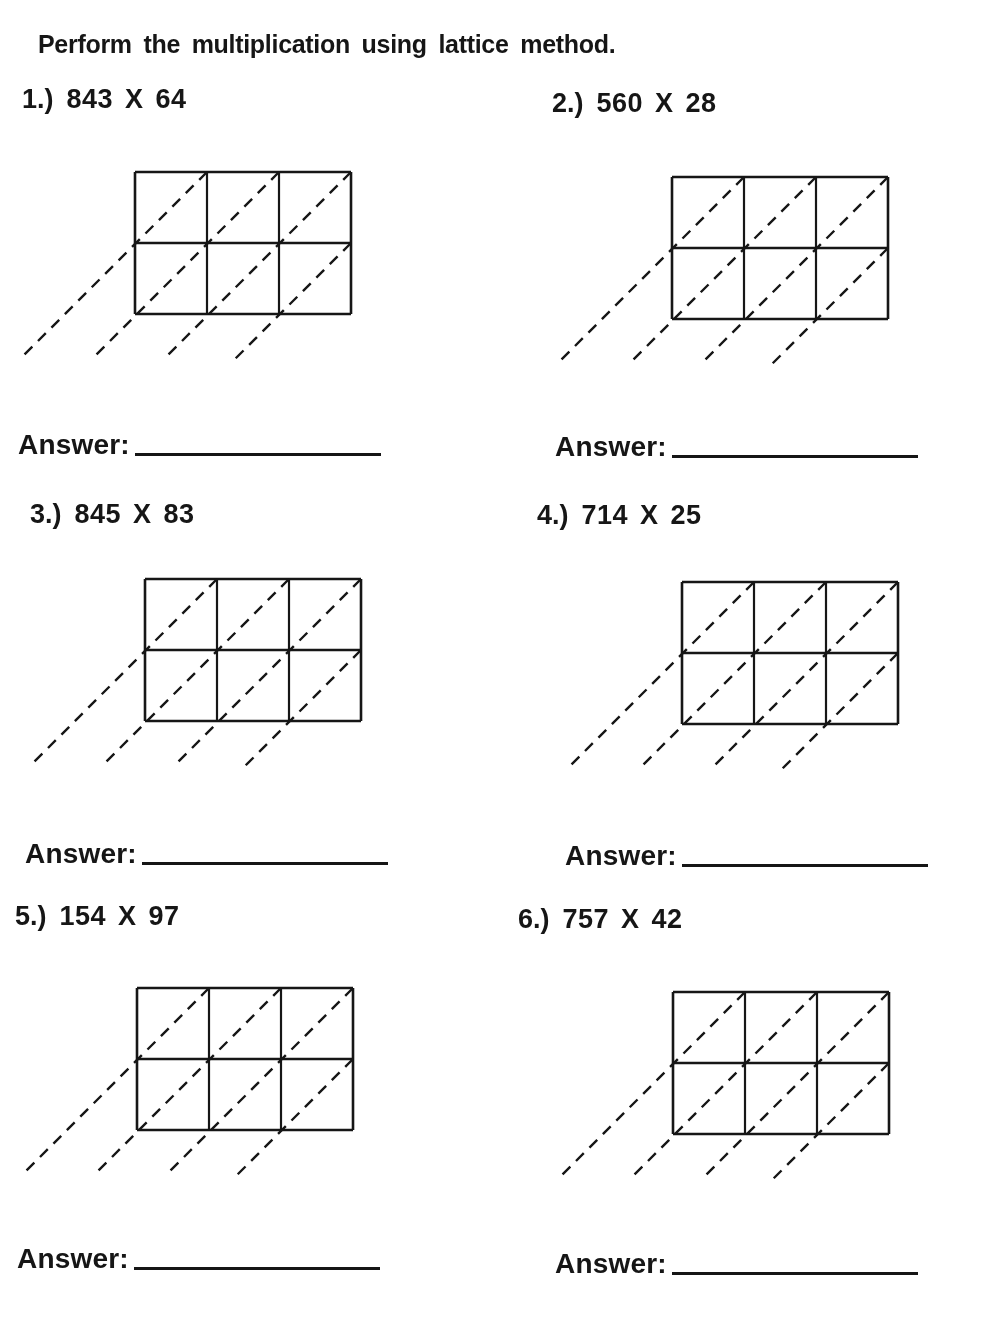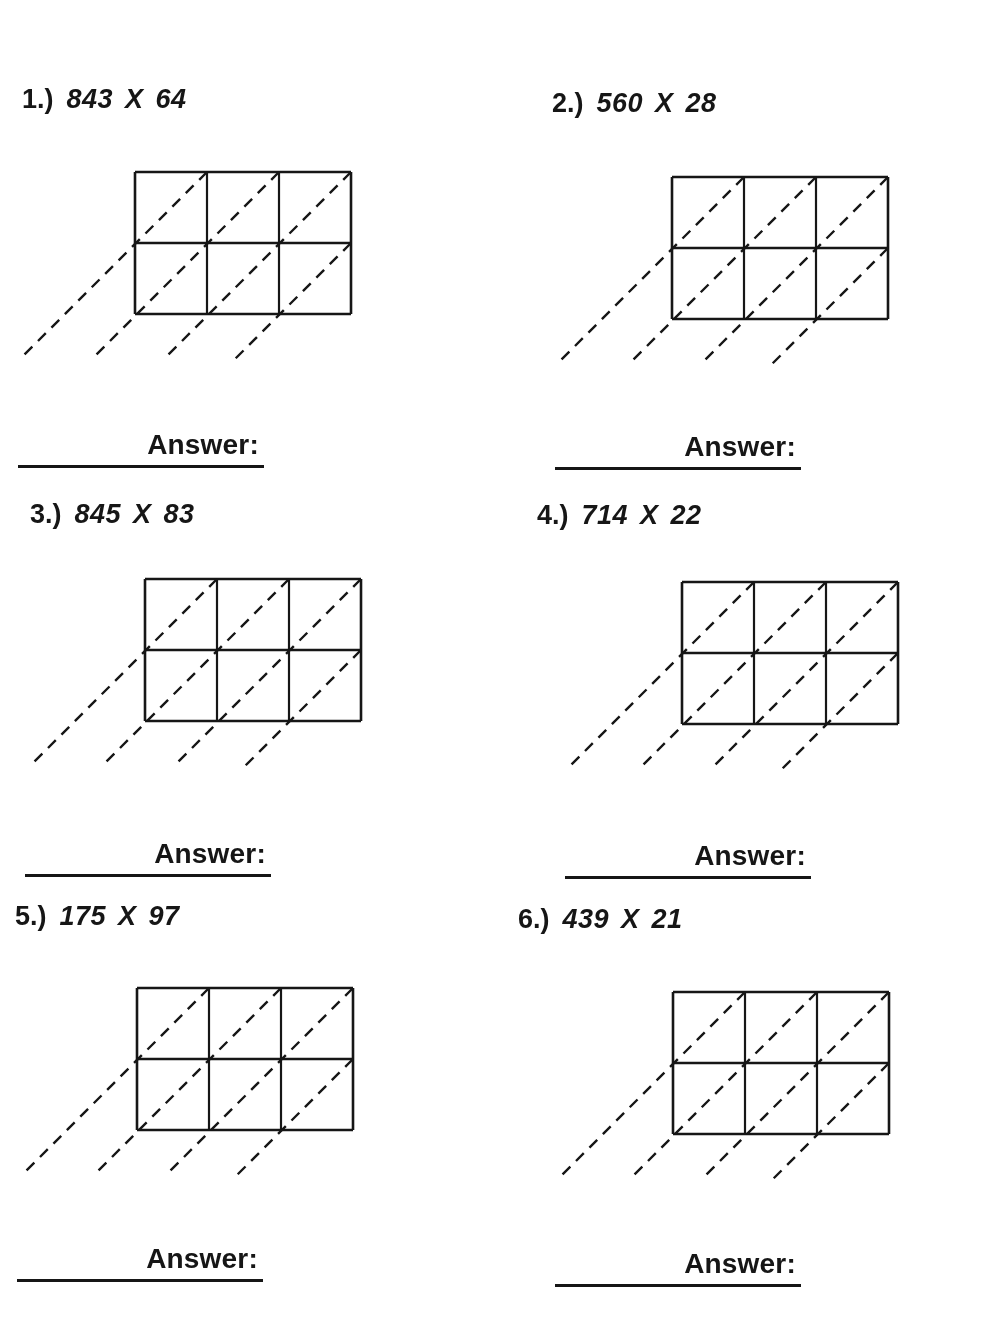--- a/index.html
+++ b/index.html
@@ -18,44 +18,44 @@
     letter-spacing:-0.3px;word-spacing:5px;
     white-space:nowrap;
   }
   .plabel{
     position:absolute;
     font-size:27px;font-weight:700;
     white-space:nowrap;
     display:flex;align-items:baseline;
   }
   .plabel .pnum{margin-right:13px;}
-  .plabel .pexpr{word-spacing:4px;letter-spacing:0.5px;font-style:italic;}
+  .plabel .pexpr{word-spacing:4px;letter-spacing:0.5px;}
   .lattice{position:absolute;}
   .answer-row{
     position:absolute;
     display:flex;align-items:flex-end;
     white-space:nowrap;
-    flex-direction:column;
   }
   .answer-row .alabel{
     font-size:28px;font-weight:700;
     letter-spacing:0.2px;
     margin-right:5px;
   }
   .answer-row .blank{
     width:246px;height:4px;
     border-bottom:3px solid #161616;
     margin-bottom:5px;
   }
 </style>
 </head>
 <body>
 
 <div id="page">
 
+  <div class="title" style="left:38px;top:30px;">Perform the multiplication using lattice method.</div>
 
   <div class="plabel" style="left:22px;top:84px;">
     <span class="pnum">1.)</span>
     <span class="pexpr">843 X 64</span>
   </div>
   <svg class="lattice" style="left:0px;top:150px;" width="400" height="230" viewBox="0 0 400 230">
       <line x1="135" y1="22" x2="351" y2="22" stroke="#161616" stroke-width="2.6"></line>
       <line x1="135" y1="164" x2="351" y2="164" stroke="#161616" stroke-width="2.6"></line>
       <line x1="135" y1="22" x2="135" y2="164" stroke="#161616" stroke-width="2.6"></line>
       <line x1="351" y1="22" x2="351" y2="164" stroke="#161616" stroke-width="2.6"></line>
@@ -111,21 +111,21 @@
       <line x1="351" y1="22" x2="163" y2="210" stroke="#161616" stroke-width="2.4" stroke-dasharray="11 8"></line>
       <line x1="351" y1="93" x2="234" y2="210" stroke="#161616" stroke-width="2.4" stroke-dasharray="11 8"></line>
     </svg>
   <div class="answer-row" style="left:25px;top:838px;">
     <span class="alabel">Answer:</span>
     <div class="blank"></div>
   </div>
 
   <div class="plabel" style="left:537px;top:500px;">
     <span class="pnum">4.)</span>
-    <span class="pexpr">714 X 22</span>
+    <span class="pexpr">714 X 25</span>
   </div>
   <svg class="lattice" style="left:547px;top:560px;" width="400" height="230" viewBox="0 0 400 230">
       <line x1="135" y1="22" x2="351" y2="22" stroke="#161616" stroke-width="2.6"></line>
       <line x1="135" y1="164" x2="351" y2="164" stroke="#161616" stroke-width="2.6"></line>
       <line x1="135" y1="22" x2="135" y2="164" stroke="#161616" stroke-width="2.6"></line>
       <line x1="351" y1="22" x2="351" y2="164" stroke="#161616" stroke-width="2.6"></line>
       <line x1="207" y1="22" x2="207" y2="164" stroke="#161616" stroke-width="2.2"></line>
       <line x1="279" y1="22" x2="279" y2="164" stroke="#161616" stroke-width="2.2"></line>
       <line x1="135" y1="93" x2="351" y2="93" stroke="#161616" stroke-width="2.6"></line>
       <line x1="207" y1="22" x2="19" y2="210" stroke="#161616" stroke-width="2.4" stroke-dasharray="11 8"></line>
@@ -133,21 +133,21 @@
       <line x1="351" y1="22" x2="163" y2="210" stroke="#161616" stroke-width="2.4" stroke-dasharray="11 8"></line>
       <line x1="351" y1="93" x2="234" y2="210" stroke="#161616" stroke-width="2.4" stroke-dasharray="11 8"></line>
     </svg>
   <div class="answer-row" style="left:565px;top:840px;">
     <span class="alabel">Answer:</span>
     <div class="blank"></div>
   </div>
 
   <div class="plabel" style="left:15px;top:901px;">
     <span class="pnum">5.)</span>
-    <span class="pexpr">175 X 97</span>
+    <span class="pexpr">154 X 97</span>
   </div>
   <svg class="lattice" style="left:2px;top:966px;" width="400" height="230" viewBox="0 0 400 230">
       <line x1="135" y1="22" x2="351" y2="22" stroke="#161616" stroke-width="2.6"></line>
       <line x1="135" y1="164" x2="351" y2="164" stroke="#161616" stroke-width="2.6"></line>
       <line x1="135" y1="22" x2="135" y2="164" stroke="#161616" stroke-width="2.6"></line>
       <line x1="351" y1="22" x2="351" y2="164" stroke="#161616" stroke-width="2.6"></line>
       <line x1="207" y1="22" x2="207" y2="164" stroke="#161616" stroke-width="2.2"></line>
       <line x1="279" y1="22" x2="279" y2="164" stroke="#161616" stroke-width="2.2"></line>
       <line x1="135" y1="93" x2="351" y2="93" stroke="#161616" stroke-width="2.6"></line>
       <line x1="207" y1="22" x2="19" y2="210" stroke="#161616" stroke-width="2.4" stroke-dasharray="11 8"></line>
@@ -155,21 +155,21 @@
       <line x1="351" y1="22" x2="163" y2="210" stroke="#161616" stroke-width="2.4" stroke-dasharray="11 8"></line>
       <line x1="351" y1="93" x2="234" y2="210" stroke="#161616" stroke-width="2.4" stroke-dasharray="11 8"></line>
     </svg>
   <div class="answer-row" style="left:17px;top:1243px;">
     <span class="alabel">Answer:</span>
     <div class="blank"></div>
   </div>
 
   <div class="plabel" style="left:518px;top:904px;">
     <span class="pnum">6.)</span>
-    <span class="pexpr">439 X 21</span>
+    <span class="pexpr">757 X 42</span>
   </div>
   <svg class="lattice" style="left:538px;top:970px;" width="400" height="230" viewBox="0 0 400 230">
       <line x1="135" y1="22" x2="351" y2="22" stroke="#161616" stroke-width="2.6"></line>
       <line x1="135" y1="164" x2="351" y2="164" stroke="#161616" stroke-width="2.6"></line>
       <line x1="135" y1="22" x2="135" y2="164" stroke="#161616" stroke-width="2.6"></line>
       <line x1="351" y1="22" x2="351" y2="164" stroke="#161616" stroke-width="2.6"></line>
       <line x1="207" y1="22" x2="207" y2="164" stroke="#161616" stroke-width="2.2"></line>
       <line x1="279" y1="22" x2="279" y2="164" stroke="#161616" stroke-width="2.2"></line>
       <line x1="135" y1="93" x2="351" y2="93" stroke="#161616" stroke-width="2.6"></line>
       <line x1="207" y1="22" x2="19" y2="210" stroke="#161616" stroke-width="2.4" stroke-dasharray="11 8"></line>

